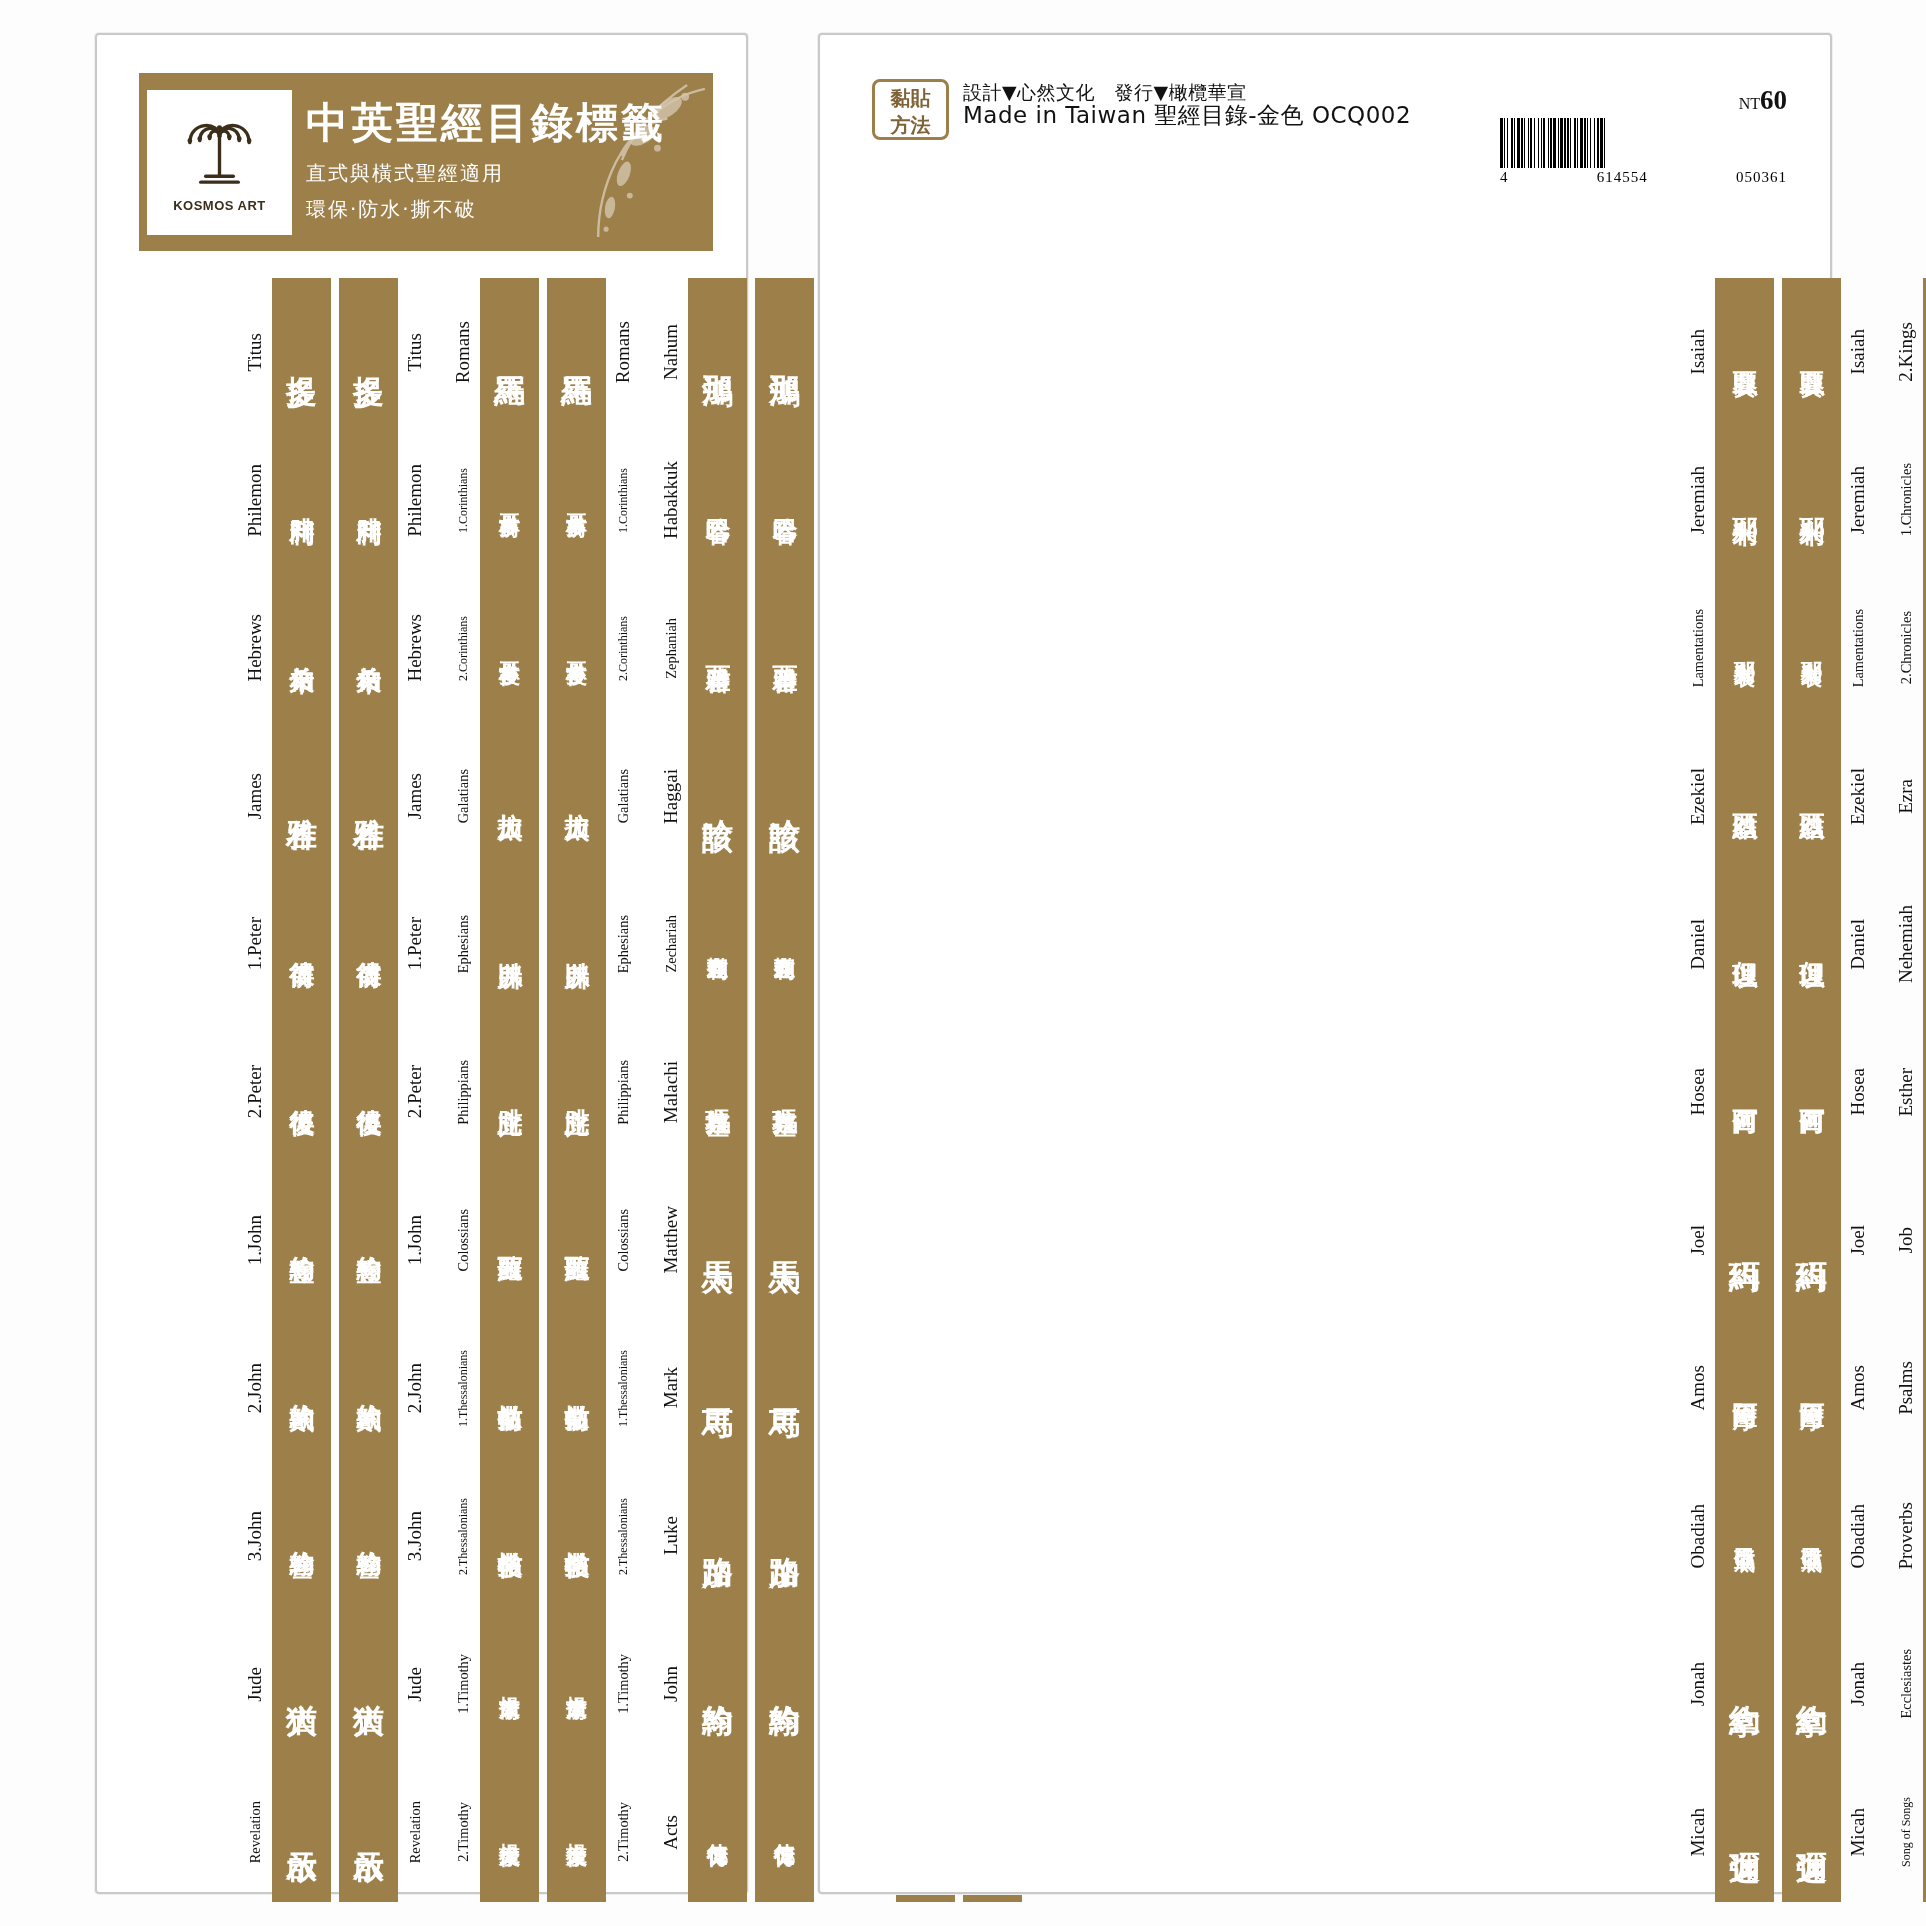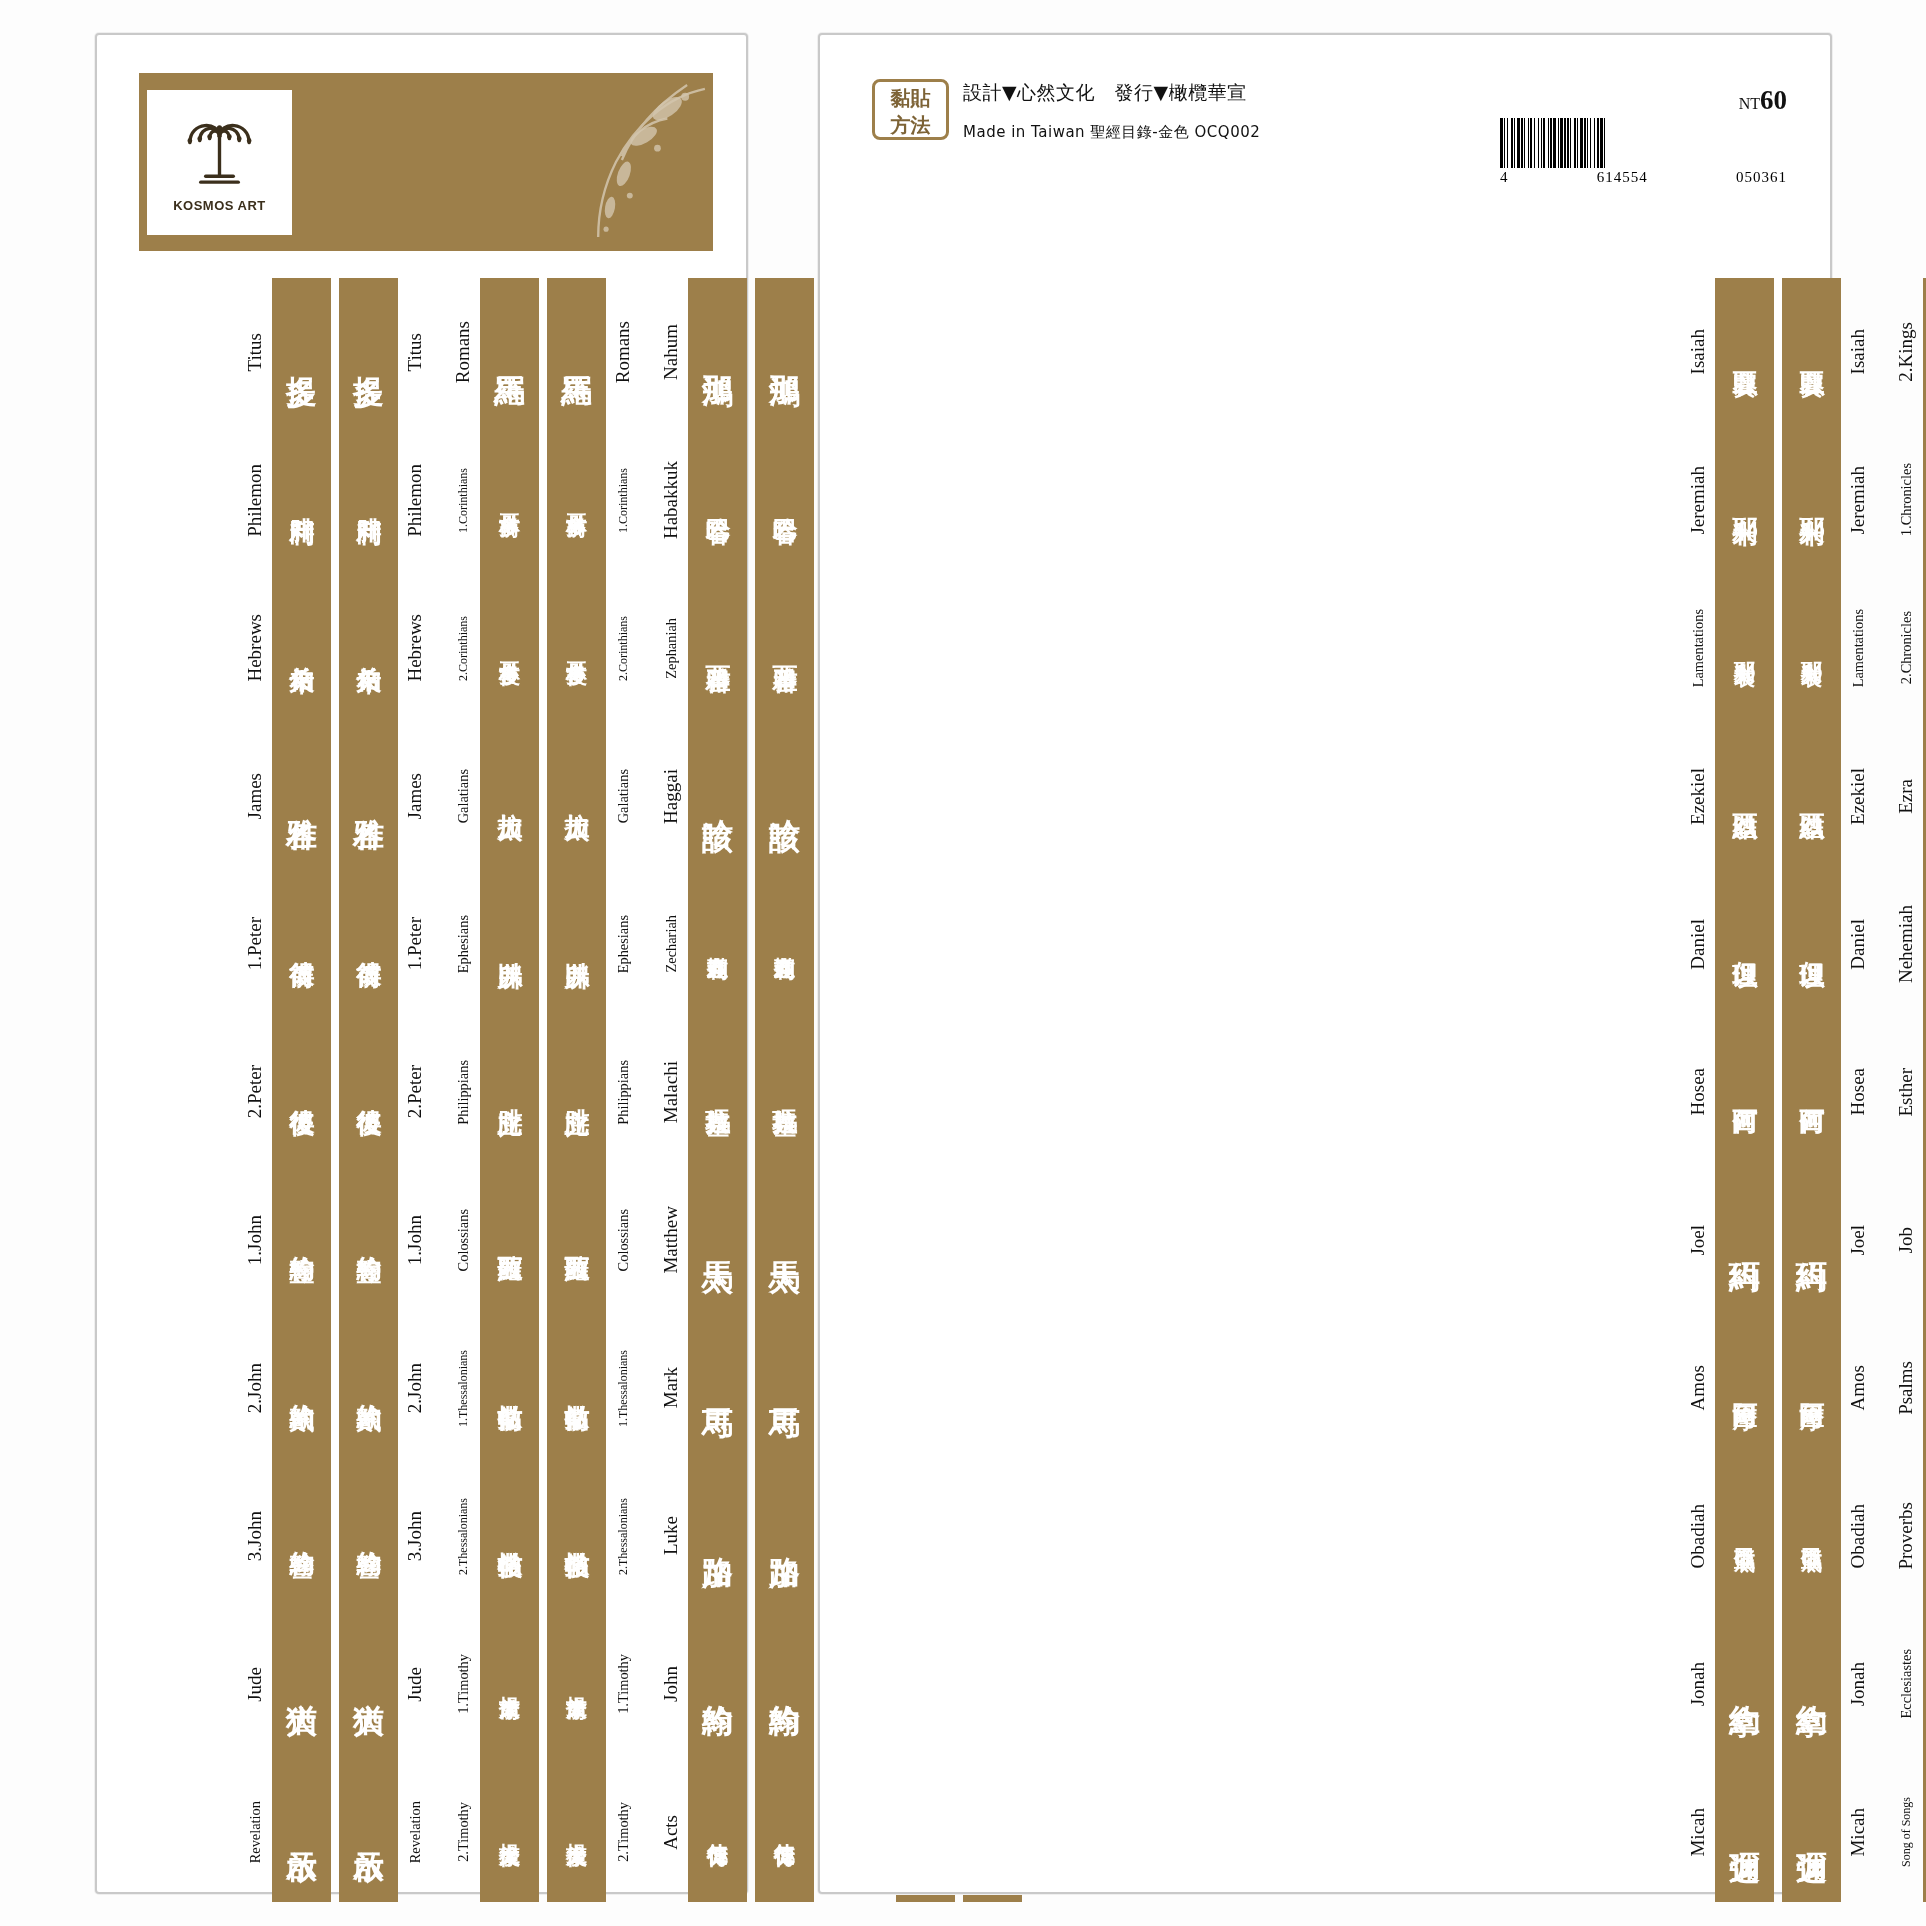--- a/index.html
+++ b/index.html
@@ -80,21 +80,21 @@
     font-family:"DejaVu Sans", sans-serif;
   }
   .meta-line {
     position:absolute; left:97px;
     font-size:19px; color:#111;
     letter-spacing:0.5px;
     font-family:"DejaVu Sans", sans-serif;
     white-space:nowrap;
   }
   .meta-line.l1 { top:3px; }
-  .meta-line.l2 { top:46px; font-size:15px; }
+  .meta-line.l2 { top:23px; font-size:23px; }
   .barcode-wrap { position:absolute; right:0; top:8px; width:287px; }
   .nt-code {
     text-align:right; font-size:16px; color:#111;
     font-family:"Liberation Serif", serif;
   }
   .nt-code b { font-size:27px; }
   .barcode { height:50px; display:flex; align-items:flex-end; gap:0; margin-top:2px; }
   .barcode i { display:block; background:#000; height:50px; }
   .barcode-digits {
     display:flex; justify-content:space-between;
@@ -191,20 +191,25 @@
               <circle cx="53" cy="24" r="2.4"></circle>
                 <circle cx="23" cy="26" r="2.4"></circle>
               <circle cx="63" cy="26" r="2.4"></circle>
                 <circle cx="13" cy="28" r="2.4"></circle>
               <circle cx="73" cy="28" r="2.4"></circle>
             </g>
           </svg>
         </div>
         <div class="logo-name">KOSMOS ART</div>
       </div>
+      <div class="header-text">
+        <div class="header-title">中英聖經目錄標籤</div>
+        <div class="header-sub1">直式與橫式聖經適用</div>
+        <div class="header-sub2">環保·防水·撕不破</div>
+      </div>
       <div class="flourish">
         <svg viewBox="0 0 190 168" width="188" height="166" aria-hidden="true">
           <g fill="none" stroke="#ffffff" stroke-width="2.4" opacity=".85">
             <path d="M188 10 C150 18 118 46 98 84 C86 108 80 134 80 160"></path>
             <path d="M170 6 C140 26 116 52 104 82"></path>
             <path d="M150 40 C128 44 112 58 104 78"></path>
           </g>
           <g fill="#ffffff" opacity=".8">
             <ellipse cx="150" cy="30" rx="17" ry="8" transform="rotate(-35 150 30)"></ellipse>
             <ellipse cx="126" cy="58" rx="15" ry="7" transform="rotate(-30 126 58)"></ellipse>

